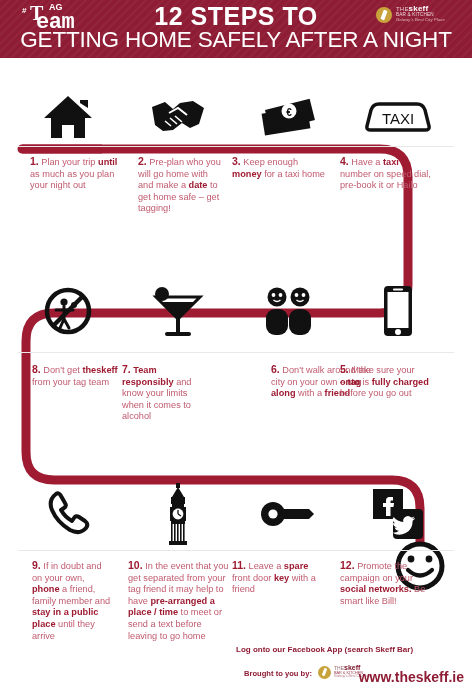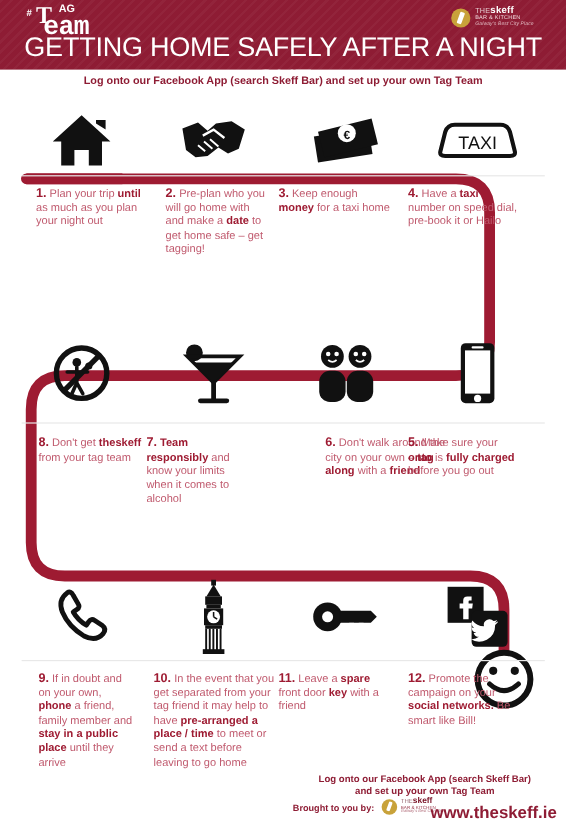--- a/index.html
+++ b/index.html
@@ -83,21 +83,21 @@
   .stepbox{
     position:absolute;width:96px;
     color:#c05a6e;font-size:9.2px;line-height:11.6px;
     font-family:"Liberation Sans", sans-serif;
   }
   .stepbox b{color:#9e1b32;font-weight:bold;}
   .stepbox .num{color:#9e1b32;font-weight:bold;font-size:10.5px;}
 
   
   .foot1{
-    position:absolute;left:236px;top:645px;width:236px;text-align:center;
+    position:absolute;left:236px;top:645px;width:236px;
     color:#8e1c34;font-size:8px;font-weight:bold;line-height:10px;
   }
   .footbrought{
     position:absolute;left:244px;top:669px;
     color:#8e1c34;font-size:7.6px;font-weight:bold;
   }
   .foot-badge{position:absolute;left:318px;top:664px;width:60px;height:16px;}
   .foot-coin{
     position:absolute;left:0;top:2px;width:13px;height:13px;border-radius:50%;
     background:#c8a23a;
@@ -125,33 +125,33 @@
 <div class="page">
 
   <div class="header">
     <div class="hdr-logo">
       <span class="hash">#</span>
       <span class="tg">T</span>
       <span class="sup">AG</span>
       <span class="tm">eam</span>
     </div>
 
+    <div class="title1">12 STEPS TO</div>
     <div class="title2">GETTING HOME SAFELY AFTER A NIGHT OUT</div>
 
     <div class="skeff-badge">
       <div class="skeff-coin"></div>
       <div class="skeff-txt">
         <div class="skeff-l1"><span class="the">THE</span><span>skeff</span></div>
         <div class="skeff-l2">BAR &amp; KITCHEN</div>
         <div class="skeff-l3">Galway's Best City Place</div>
       </div>
     </div>
   </div>
 
-  <div class="subhead">Log onto our Facebook App (search Skeff Bar) and set up your own Tag Team</div>
 
   <svg class="snake" viewBox="0 0 472 530">
 
     <path d="M 22 77 L 380 77 Q 408 77 408 105 L 408 213 Q 408 241 380 241
              L 54 241 Q 26 241 26 269 L 26 380 Q 26 408 54 408
              L 392 408 Q 420 408 420 436 L 420 470" fill="none" stroke="#9e1b32" stroke-width="9" stroke-linecap="round"></path>
 
     <rect x="22" y="72.5" width="80" height="9" fill="#9e1b32" rx="0"></rect>
 
     <g>
@@ -335,21 +335,20 @@
       <span> Leave a <b>spare</b> front door <b>key</b> with a friend</span>
     </div>
     <div class="stepbox" style="left:340px;width:86px;">
       <span class="num">12.</span>
       <span> Promote the campaign on your <b>social networks.</b> Be smart like Bill!</span>
     </div>
   </div>
 
   <div class="foot1">
     <div>Log onto our Facebook App (search Skeff Bar)</div>
-    <div>and set up your own Tag Team</div>
   </div>
 
   <div class="footbrought">Brought to you by:</div>
 
   <div class="foot-badge">
     <div class="foot-coin"></div>
     <div class="foot-txt">
       <div class="foot-l1"><span class="the">THE</span><span>skeff</span></div>
       <div class="foot-l2">BAR &amp; KITCHEN</div>
       <div class="foot-l3">Galway's Best City Place</div>

